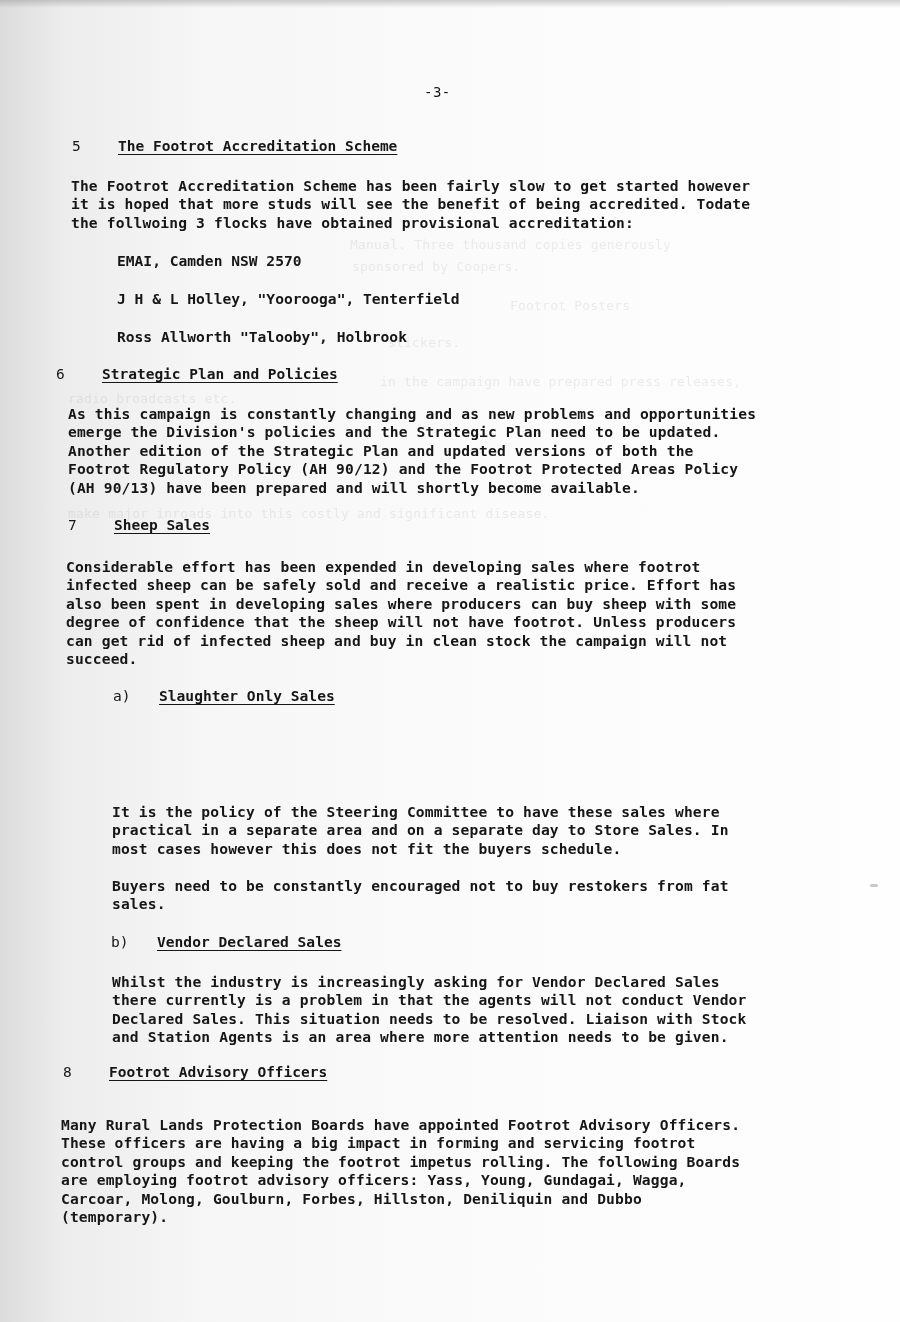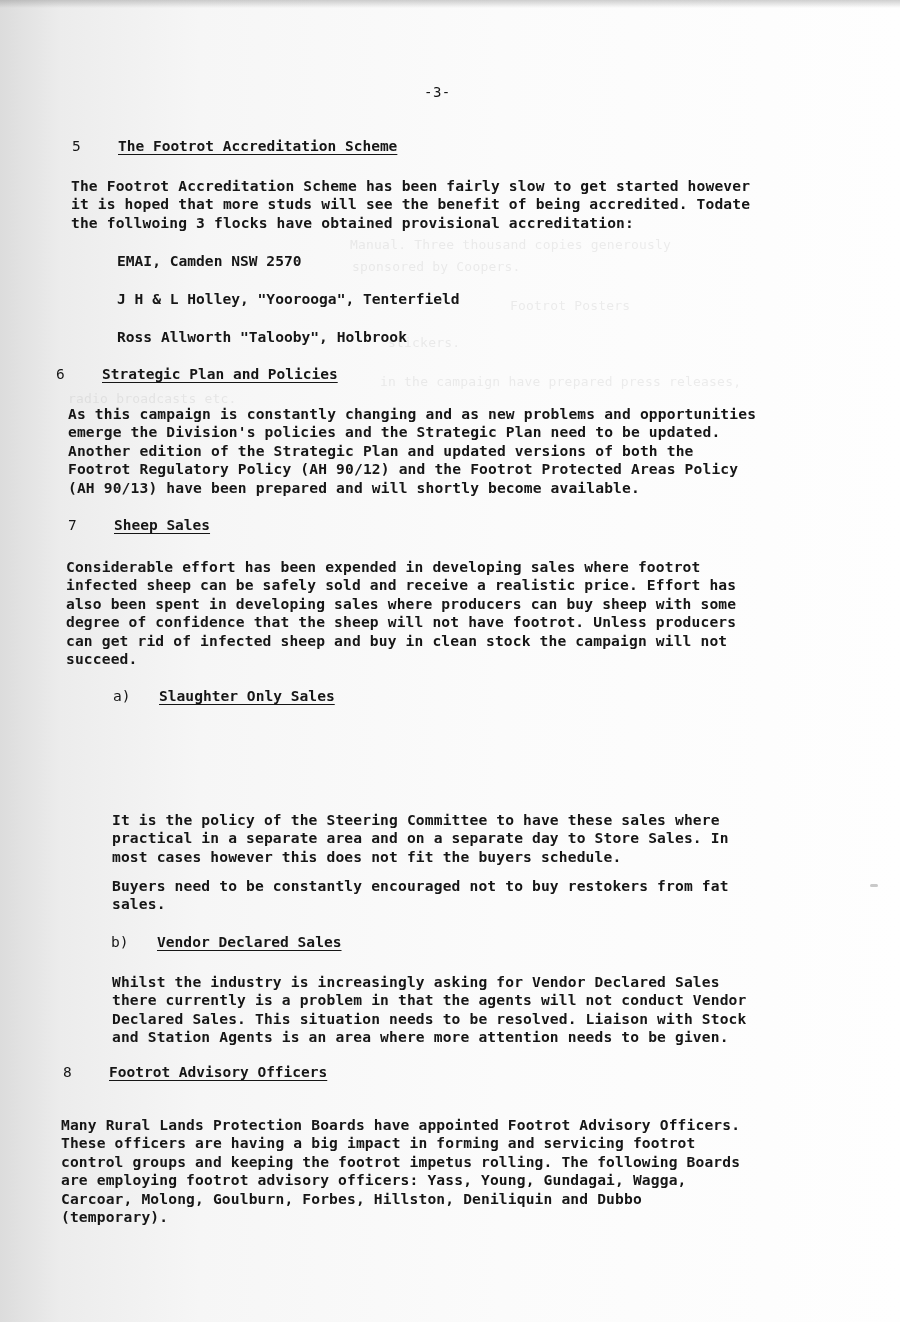--- a/index.html
+++ b/index.html
@@ -50,20 +50,21 @@
 <div class="top-shade"></div>
 
 <div class="page">
 
   <div class="bleed" style="left:350px;top:236px;">Manual. Three thousand copies generously</div>
   <div class="bleed" style="left:352px;top:258px;">sponsored by Coopers.</div>
   <div class="bleed" style="left:510px;top:297px;">Footrot Posters</div>
   <div class="bleed" style="left:388px;top:334px;">stickers.</div>
   <div class="bleed" style="left:380px;top:373px;">in the campaign have prepared press releases,</div>
   <div class="bleed" style="left:68px;top:390px;">radio broadcasts etc.</div>
+  <div class="bleed" style="left:68px;top:505px;">make major inroads into this costly and significant disease.</div>
 
   <div class="page-number">-3-</div>
 
   <div class="heading" style="left:72px;top:138px;">
     <span class="num">5</span><span class="title">The Footrot Accreditation Scheme</span>
   </div>
   <pre class="para" style="left:71px;top:177px;">The Footrot Accreditation Scheme has been fairly slow to get started however
 it is hoped that more studs will see the benefit of being accredited. Todate
 the follwoing 3 flocks have obtained provisional accreditation:</pre>
   <div class="line" style="left:117px;top:252px;">EMAI, Camden NSW 2570</div>
@@ -85,21 +86,21 @@
   <pre class="para" style="left:66px;top:558px;">Considerable effort has been expended in developing sales where footrot
 infected sheep can be safely sold and receive a realistic price. Effort has
 also been spent in developing sales where producers can buy sheep with some
 degree of confidence that the sheep will not have footrot. Unless producers
 can get rid of infected sheep and buy in clean stock the campaign will not
 succeed.</pre>
 
   <div class="sub-heading" style="left:113px;top:687px;">
     <span class="letter">a)</span><span class="title">Slaughter Only Sales</span>
   </div>
-  <pre class="para" style="left:112px;top:803px;margin-top:8px;">It is the policy of the Steering Committee to have these sales where
+  <pre class="para" style="left:112px;top:803px;">It is the policy of the Steering Committee to have these sales where
 practical in a separate area and on a separate day to Store Sales. In
 most cases however this does not fit the buyers schedule.</pre>
   <pre class="para" style="left:112px;top:877px;">Buyers need to be constantly encouraged not to buy restokers from fat
 sales.</pre>
 
   <div class="sub-heading" style="left:111px;top:933px;">
     <span class="letter">b)</span><span class="title">Vendor Declared Sales</span>
   </div>
   <pre class="para" style="left:112px;top:973px;">Whilst the industry is increasingly asking for Vendor Declared Sales
 there currently is a problem in that the agents will not conduct Vendor

